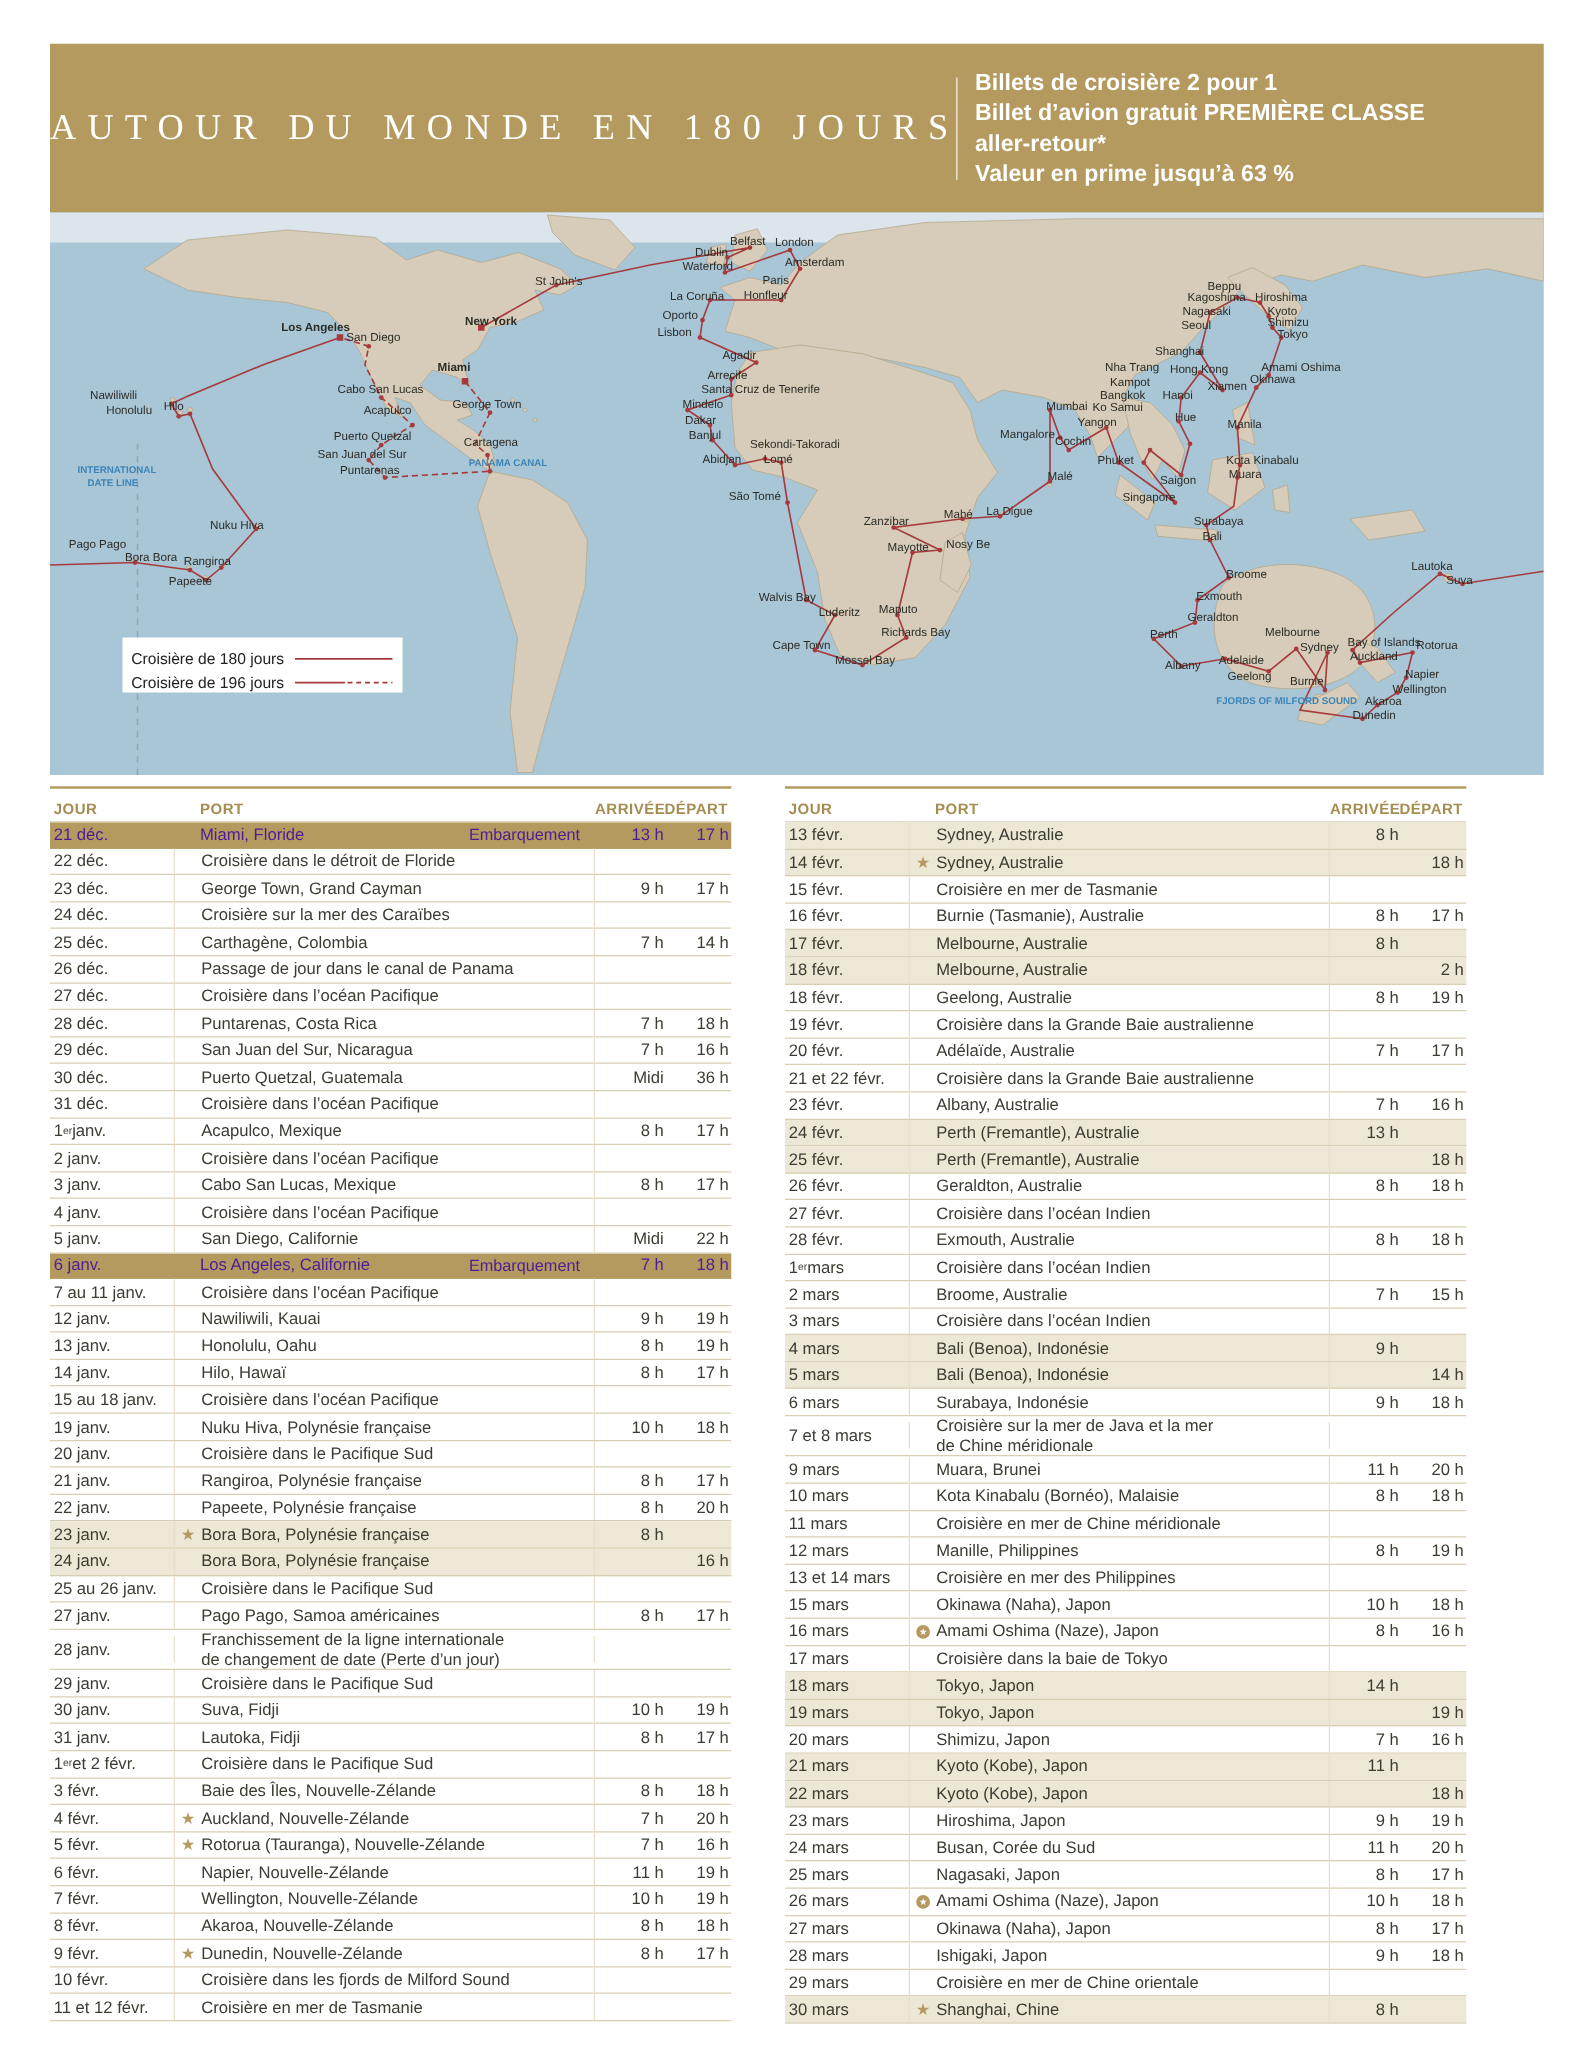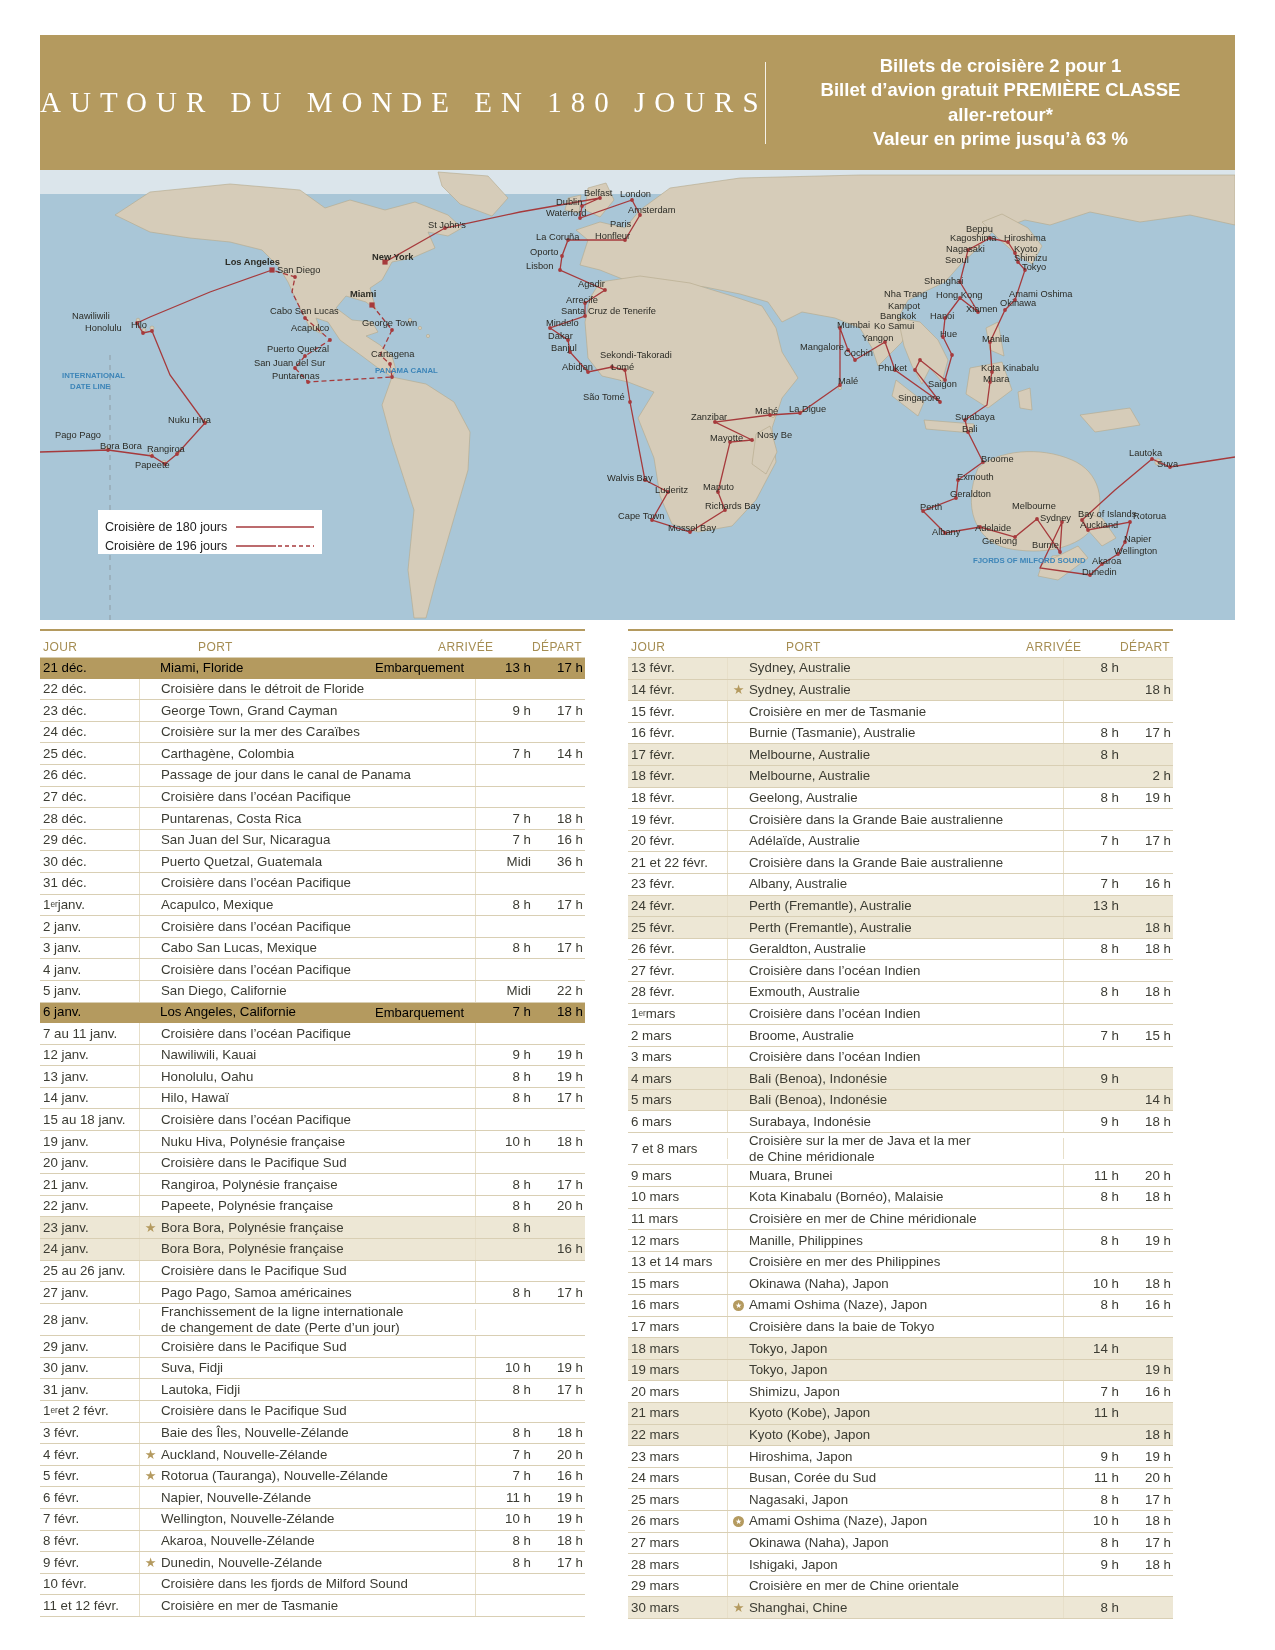--- a/index.html
+++ b/index.html
@@ -2,42 +2,42 @@
 <html><head>
 <meta charset="utf-8">
 <style>
   html,body{margin:0;padding:0;background:#fff;}
   body{width:1275px;font-family:"Liberation Sans",sans-serif;color:#3c3c33;}
   .page{width:1275px;position:relative;}
   
   .band{margin:35px 40px 0 40px;height:135px;background:#b49a5f;display:flex;align-items:center;color:#fff;}
   .band-title{width:725px;text-align:right;font-family:"Liberation Serif",serif;font-size:29px;letter-spacing:9px;font-weight:400;white-space:nowrap;}
   .band-divider{width:1px;height:82px;background:#f6f2e8;flex:none;}
-  .band-promo{flex:1;text-align:center;font-weight:bold;font-size:18.5px;line-height:1.32;padding:0 14px;}
+  .band-promo{flex:1;text-align:left;font-weight:bold;font-size:18.5px;line-height:1.32;padding:0 14px;}
   
   .map{margin:0 40px;height:450px;position:relative;background:#a9c6d7;overflow:hidden;}
   .map svg{display:block;width:100%;height:100%;}
   
   .tables{margin:9px 40px 0 40px;display:flex;gap:43px;}
   .tbl{width:545px;font-size:13.3px;}
-  .thead{display:flex;border-top:2px solid #b49a5f;padding:9px 0 3px 0;color:#a58d52;font-weight:normal;font-size:12px;letter-spacing:.4px;border-bottom:1px solid #d9cfb4;gap:38px;}
+  .thead{display:flex;border-top:2px solid #b49a5f;padding:9px 0 3px 0;color:#a58d52;font-weight:bold;font-size:12px;letter-spacing:.4px;border-bottom:1px solid #d9cfb4;}
   .thead .h-jour{width:117px;padding-left:3px;flex:none;}
   .thead .h-port{flex:1;}
   .thead .h-arr{width:55px;text-align:left;flex:none;}
   .thead .h-dep{width:52px;text-align:center;flex:none;padding-right:2px;}
   .row{display:flex;align-items:center;min-height:20.6px;border-bottom:1px solid #d9cfb4;line-height:1.18;box-sizing:border-box;}
   .c-jour{width:96px;padding-left:3px;flex:none;}
   .c-icon{width:21px;flex:none;text-align:center;}
   .c-port{flex:1;white-space:pre-line;padding-right:4px;}
   .c-note{flex:none;padding-right:12px;font-size:13px;}
   .c-arr{width:55px;text-align:right;flex:none;}
   .c-dep{width:52px;text-align:right;flex:none;padding-right:2px;}
   .row:not(.embark) .c-jour{border-right:1px solid #e7dfc9;height:100%;min-height:20.6px;display:flex;align-items:center;}
   .row:not(.embark) .c-arr{border-left:1px solid #e7dfc9;min-height:20.6px;display:flex;align-items:center;justify-content:flex-end;}
-  .row.embark{background:#b49a5f;color:#000000;border-bottom-color:#b49a5f;}
+  .row.embark{background:#b49a5f;color:#4c1d95;border-bottom-color:#b49a5f;}
   .row.hl{background:#ede7d5;}
   .star{color:#b49a5f;font-size:13px;}
   .badge{display:inline-block;width:11px;height:11px;border-radius:50%;background:#b49a5f;color:#fff;font-size:7.5px;line-height:11.5px;text-align:center;vertical-align:1px;}
   sup{font-size:62%;vertical-align:super;line-height:0;}
 </style>
 </head>
 <body>
 
 <div class="page">
 

